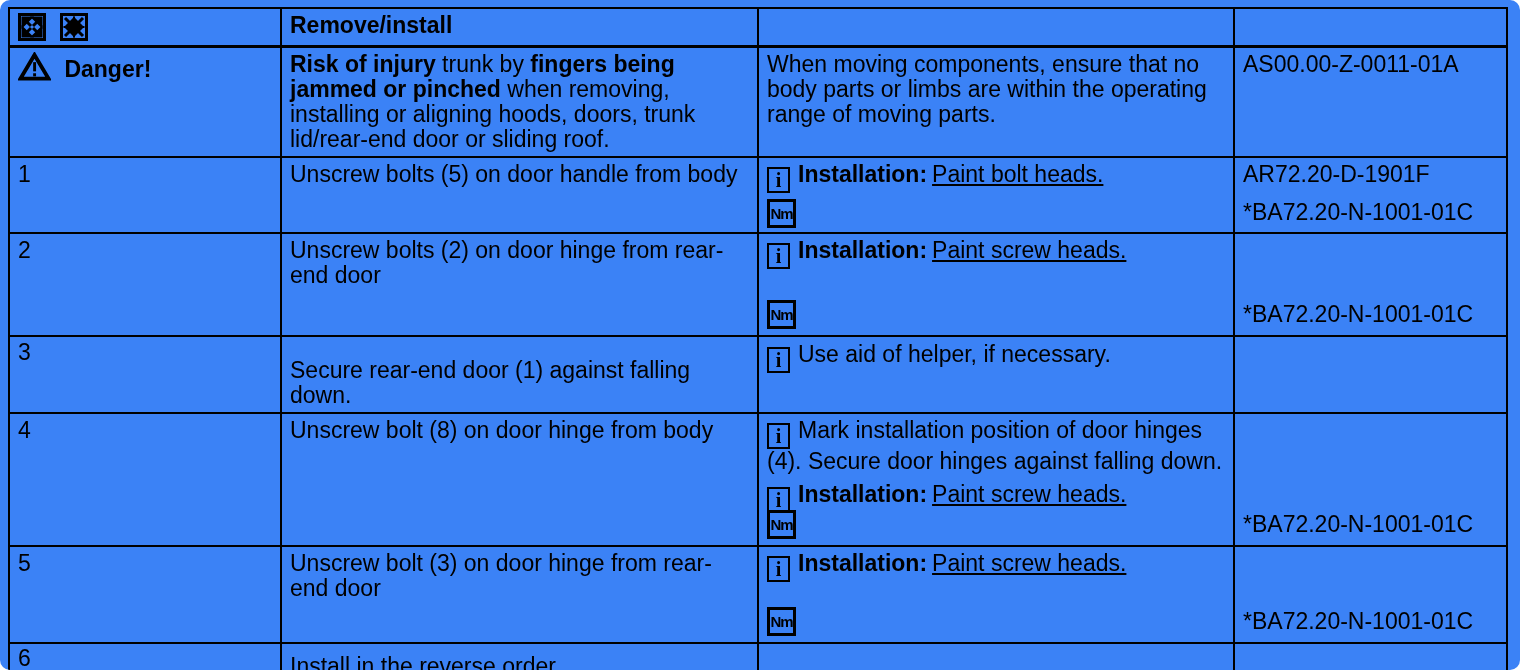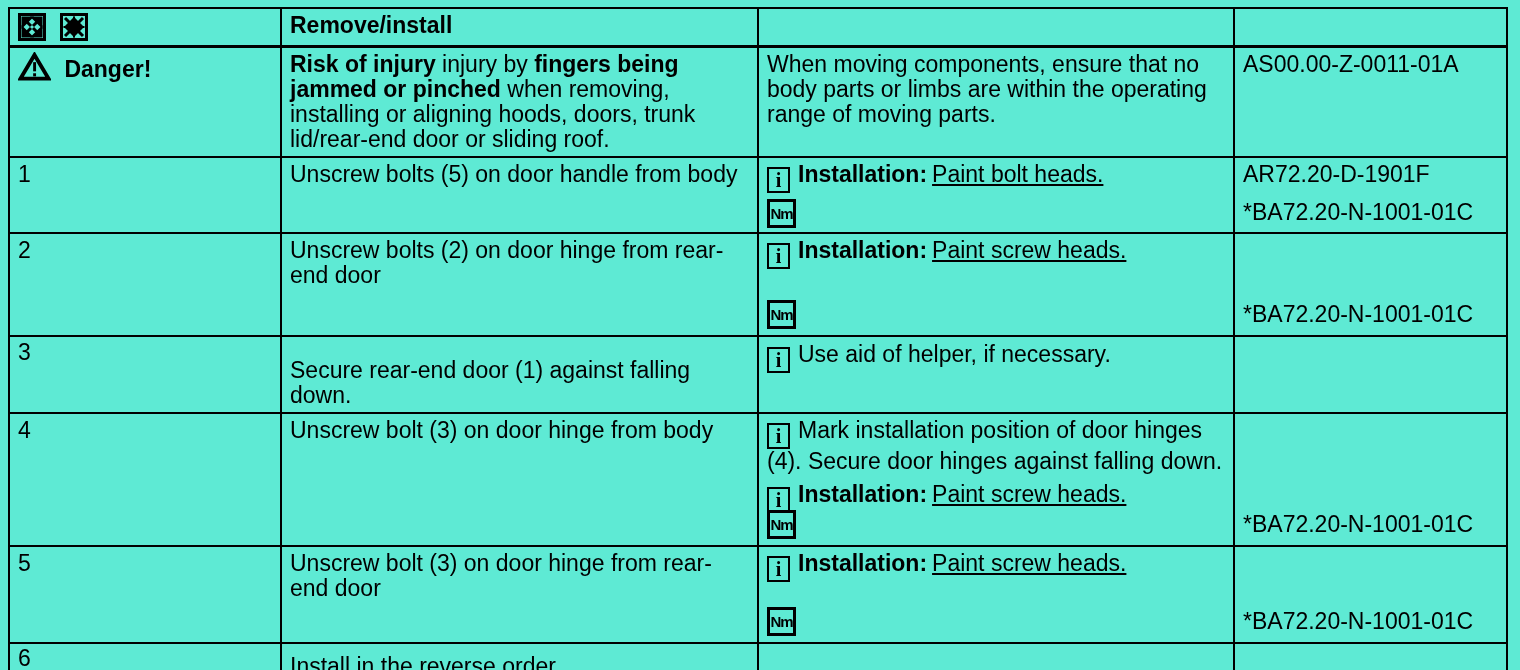--- a/index.html
+++ b/index.html
@@ -1,17 +1,17 @@
 <!DOCTYPE html>
 <html><head>
 <meta charset="utf-8">
 <style>
   html,body{margin:0;padding:0;background:#ffffff;color:#000;
     font-family:"Liberation Sans","DejaVu Sans",sans-serif;}
-  .page{width:1520px;height:670px;background:#5eead4;overflow:hidden;}
+  .page{width:1520px;height:670px;background:#3b82f6;overflow:hidden;border-radius:10px;}
   table.wis{border-collapse:collapse;table-layout:fixed;width:1498px;
     margin:7px 0 0 8px;font-size:23px;line-height:25px;}
   table.wis td{border:2px solid #000;vertical-align:top;padding:4px 8px;
     overflow:hidden;position:relative;}
   tr.rhead td{border-bottom:3px solid #000;}
   .b{font-weight:bold;}
   .rhead{height:36px;} .rdanger{height:110px;} .rh1{height:75px;}
   .rh2{height:103px;} .rh3{height:33px;} .rh4{height:133px;}
   .rh5{height:97px;} .rh6{height:29px;} .rh7{height:36px;}
   .iconbox{display:inline-block;width:22px;height:22px;border:3px solid #000;
@@ -83,21 +83,21 @@
       <span class="dangerline">
         <span class="tri"><svg width="33" height="29" viewBox="0 0 34 30">
             <path d="M17 3 L31.5 27.5 L2.5 27.5 Z" fill="none" stroke="#000" stroke-width="4" stroke-linejoin="miter"></path>
             <rect x="15.6" y="10.5" width="3" height="9.5" fill="#000"></rect>
             <rect x="15.6" y="22" width="3" height="3.2" fill="#000"></rect>
           </svg></span>
         <span class="b">Danger!</span>
       </span>
     </td>
     <td>
-      <span class="b">Risk of injury</span><span> injury by </span><span class="b">fingers being jammed or pinched</span><span> when removing, installing or aligning hoods, doors, trunk lid/rear-end door or sliding roof.</span>
+      <span class="b">Risk of injury</span><span> trunk by </span><span class="b">fingers being jammed or pinched</span><span> when removing, installing or aligning hoods, doors, trunk lid/rear-end door or sliding roof.</span>
     </td>
     <td>When moving components, ensure that no body parts or limbs are within the operating range of moving parts.</td>
     <td>AS00.00-Z-0011-01A</td>
   </tr>
 
   <tr class="rh1">
     <td>1</td>
     <td>Unscrew bolts (5) on door handle from body</td>
     <td>
       <div class="note-line">
@@ -133,21 +133,21 @@
     <td style="padding-top:5px">
       <div class="note-line">
         <span class="i-icon">i</span><span>Use aid of helper, if necessary.</span>
       </div>
     </td>
     <td></td>
   </tr>
 
   <tr class="rh4">
     <td>4</td>
-    <td>Unscrew bolt (3) on door hinge from body</td>
+    <td>Unscrew bolt (8) on door hinge from body</td>
     <td>
       <div class="note-line">
         <span class="i-icon">i</span><span>Mark installation position of door hinges (4). Secure door hinges against falling down.</span>
       </div>
       <div class="note-line note-gap">
         <span class="i-icon">i</span><span class="b">Installation:</span><span class="after-bold">Paint screw heads.</span>
       </div>
       <span class="nm-icon abs-bl">Nm</span>
     </td>
     <td>

